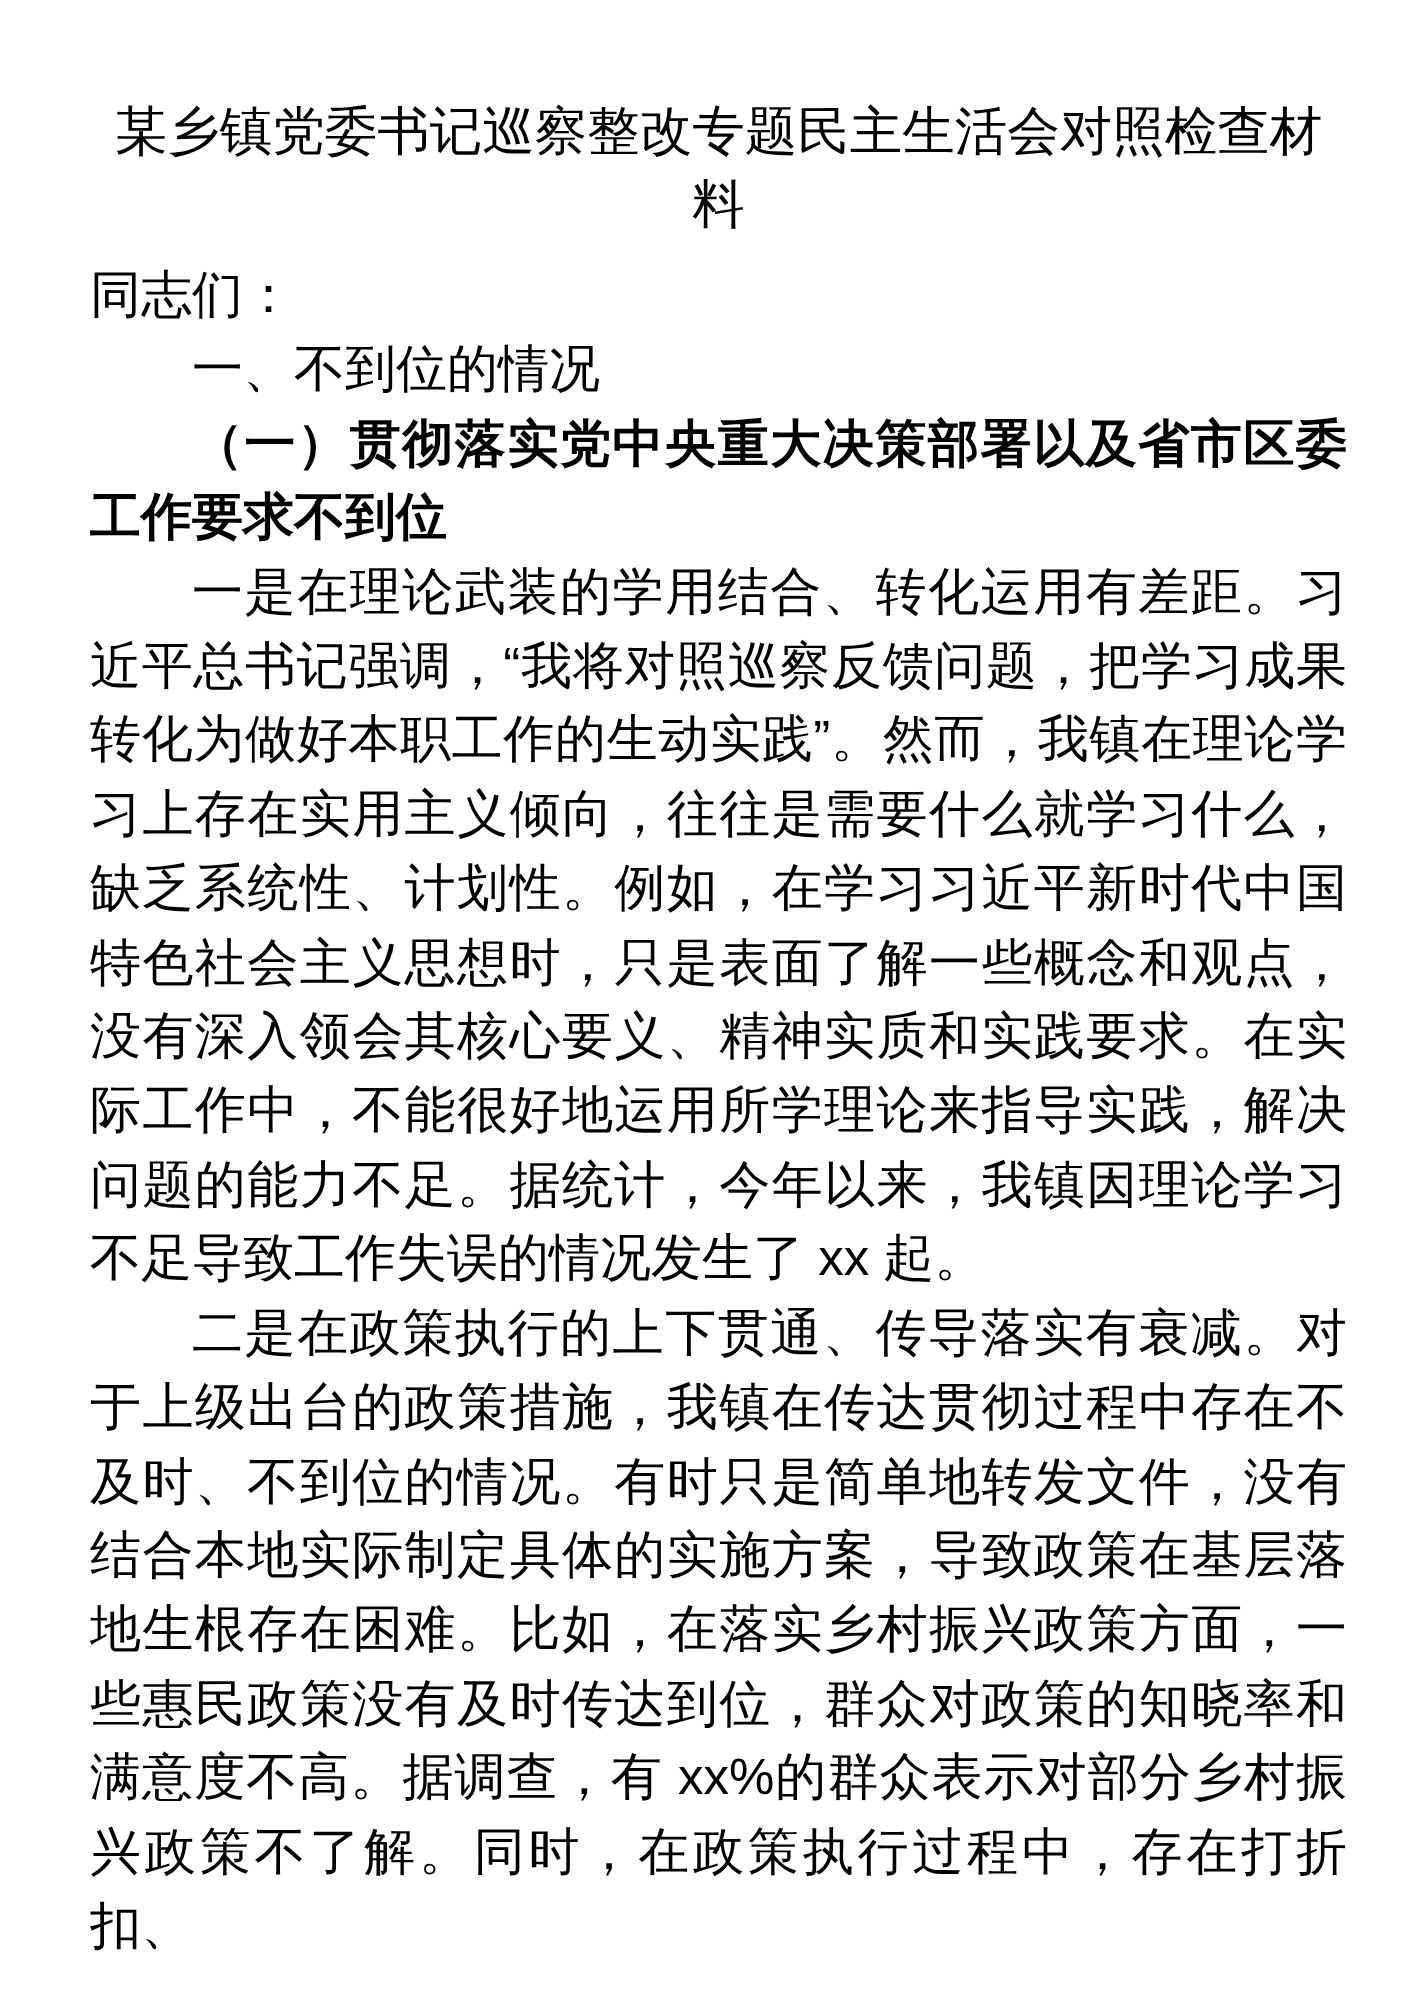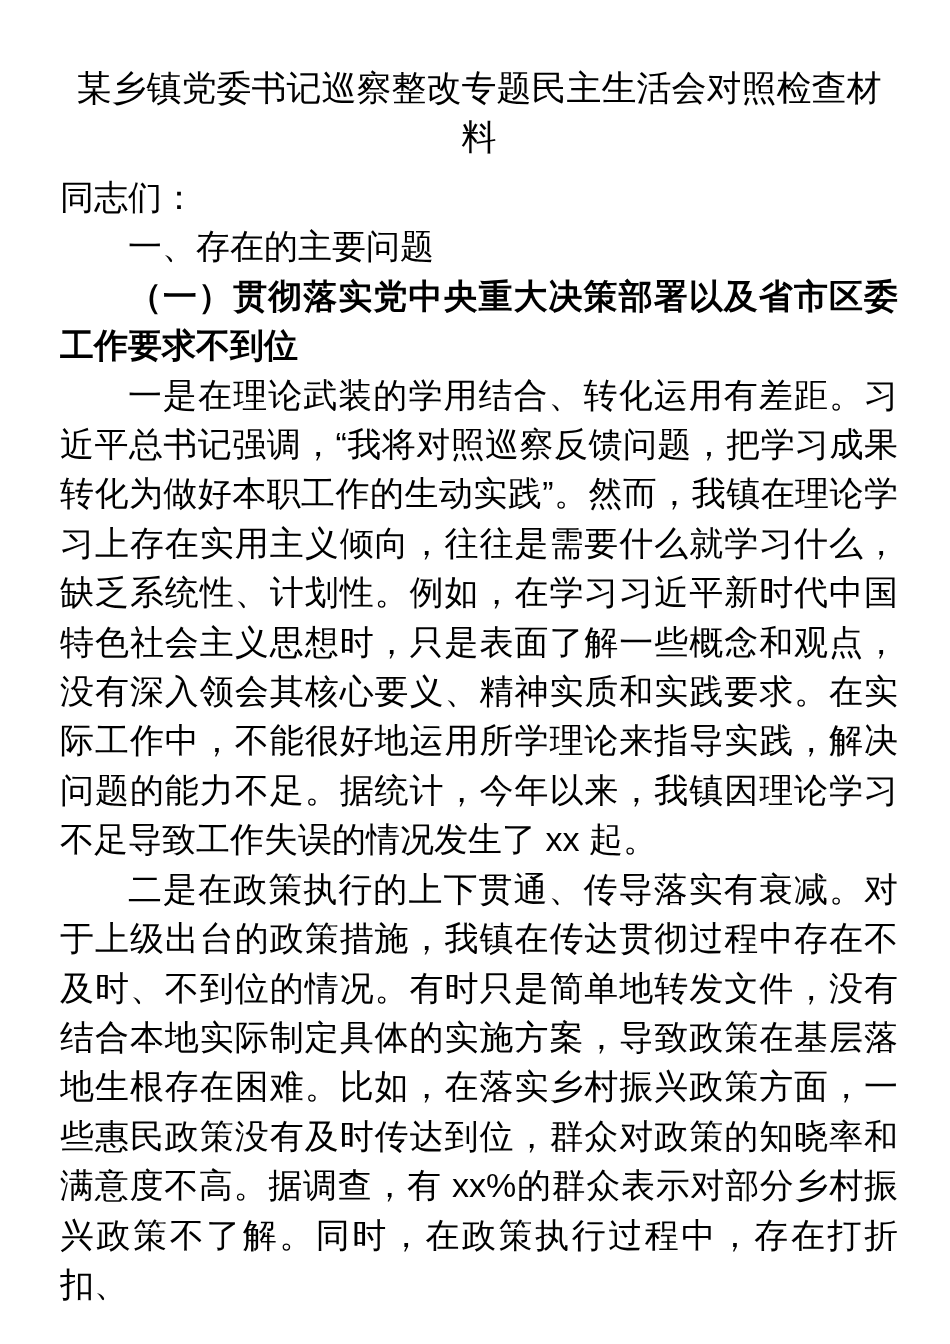--- a/index.html
+++ b/index.html
@@ -19,20 +19,21 @@
   .content {
     padding: 0 52px 0 60px; 
   }
   .doc-title {
     margin: 63px 0 12px 0;
     font-size: 35px;
     font-weight: normal;
     line-height: 49px;
     text-align: center;
     letter-spacing: 0;
+    font-family: Liberation Serif, serif;
   }
   p {
     margin: 0;
     font-size: 34px;
     line-height: 49.4px;
     text-align: justify;
     text-justify: inter-character;
     word-break: break-all;
     overflow-wrap: break-word;
   }
@@ -46,21 +47,21 @@
 </head>
 <body>
 
 <div class="page">
   <div class="content">
     <h1 class="doc-title">某乡镇党委书记巡察整改专题民主生活会对照检查材料</h1>
 
     <p>同志们：</p>
 
 
-    <p class="indent">一、存在的主要问题</p>
+    <p class="indent">一、不到位的情况</p>
 
     <p class="indent bold">（一）贯彻落实党中央重大决策部署以及省市区委工作要求不到位</p>
 
     <p class="indent">一是在理论武装的学用结合、转化运用有差距。习近平总书记强调，“我将对照巡察反馈问题，把学习成果转化为做好本职工作的生动实践”。然而，我镇在理论学习上存在实用主义倾向，往往是需要什么就学习什么，缺乏系统性、计划性。例如，在学习习近平新时代中国特色社会主义思想时，只是表面了解一些概念和观点，没有深入领会其核心要义、精神实质和实践要求。在实际工作中，不能很好地运用所学理论来指导实践，解决问题的能力不足。据统计，今年以来，我镇因理论学习不足导致工作失误的情况发生了 xx 起。</p>
 
     <p class="indent">二是在政策执行的上下贯通、传导落实有衰减。对于上级出台的政策措施，我镇在传达贯彻过程中存在不及时、不到位的情况。有时只是简单地转发文件，没有结合本地实际制定具体的实施方案，导致政策在基层落地生根存在困难。比如，在落实乡村振兴政策方面，一些惠民政策没有及时传达到位，群众对政策的知晓率和满意度不高。据调查，有 xx%的群众表示对部分乡村振兴政策不了解。同时，在政策执行过程中，存在打折扣、</p>
   </div>
 </div>
 
 </body></html>

